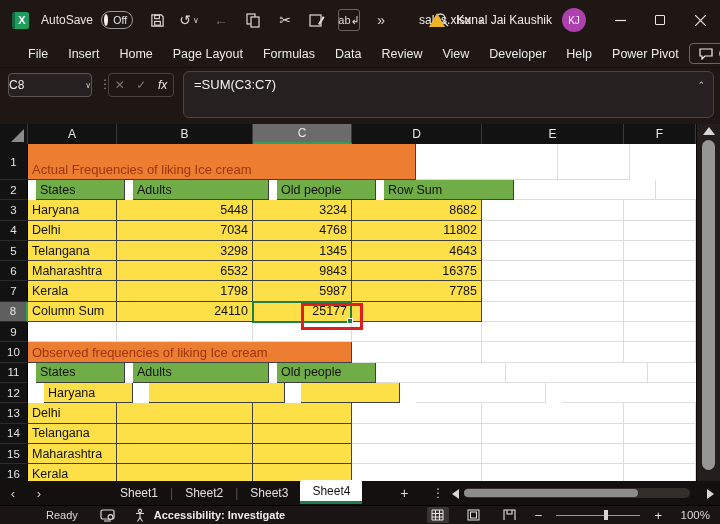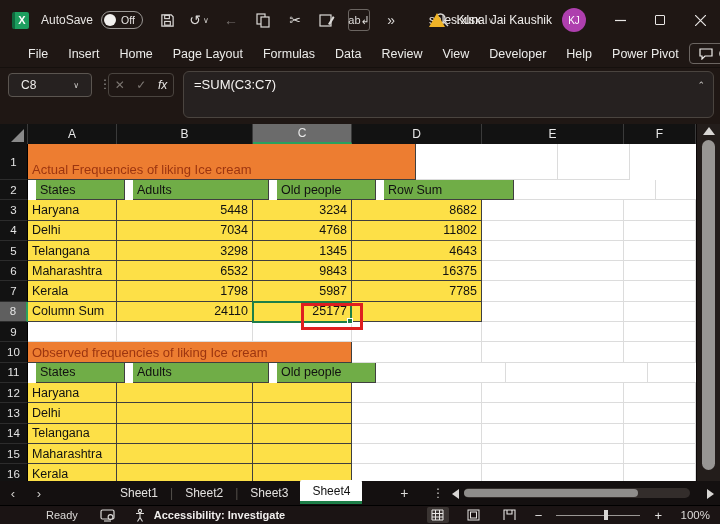--- a/index.html
+++ b/index.html
@@ -5,21 +5,21 @@
   * { margin:0; padding:0; box-sizing:border-box; }
   html,body { width:720px; height:524px; overflow:hidden; background:#000; }
   body { font-family:"Liberation Sans", sans-serif; -webkit-font-smoothing:antialiased; }
   .app { width:720px; height:524px; display:flex; flex-direction:column; background:#1f1714; }
 
   
   .titlebar { height:40px; display:flex; align-items:center; color:#e8e6e4; font-size:12px; padding:0 0 0 12px; position:relative; }
   .tb-icon { width:22px; height:22px; display:flex; align-items:center; justify-content:center; color:#dcdad8; margin:0 5px; font-size:14px; }
   .excel-logo { width:17px; height:17px; background:#1d9e5f; border-radius:2px; display:flex; align-items:center; justify-content:center; color:#fff; font-weight:bold; font-size:11px; border-left:3px solid #0f6b3f; }
   .autosave-label { margin:0 8px 0 12px; }
-  .toggle { width:42px; height:18px; border:1px solid #9a9794; border-radius:9px; display:flex; align-items:center; padding:0 5px 0 2px; gap:5px; }
+  .toggle { width:32px; height:18px; border:1px solid #9a9794; border-radius:9px; display:flex; align-items:center; padding:0 5px 0 2px; gap:5px; }
   .toggle .knob { width:12px; height:12px; border-radius:50%; background:#f2f0ee; }
   .toggle .state { font-size:10.5px; color:#e8e6e4; }
   .qat { display:flex; align-items:center; margin-left:8px; }
   .ab-box { border:1px solid #6b6561; border-radius:3px; padding:1px 3px; display:flex; align-items:center; }
   .chev-tiny { font-size:8px; margin-left:2px; color:#cfcdca; }
   .filename { margin-left:22px; display:flex; align-items:center; gap:5px; font-size:12px; color:#f0eeec; }
   .tb-search { position:absolute; left:434px; top:12px; }
   .tb-right { position:absolute; right:0; top:0; height:40px; display:flex; align-items:center; }
   .warn-tri { width:0; height:0; border-left:8px solid transparent; border-right:8px solid transparent; border-bottom:14px solid #f0b428; position:relative; margin-right:12px; }
   .user-name { font-size:12px; color:#f0eeec; margin-right:10px; }
@@ -29,21 +29,21 @@
   .dim { opacity:.45; }
 
   
   .ribbon { height:28px; display:flex; align-items:center; padding:0 8px 0 18px; color:#ececea; font-size:12.5px; border-bottom:1px solid #15100d; }
   .rtab { padding:4px 10px; white-space:nowrap; }
   .ribbon-right { margin-left:auto; display:flex; align-items:center; gap:8px; }
   .comments-btn { border:1px solid #6b6561; border-radius:4px; height:21px; display:flex; align-items:center; gap:6px; padding:0 9px; font-size:12px; color:#f0eeec; }
 
   
   .formulabar { height:56px; position:relative; }
-  .namebox { position:absolute; left:8px; top:5px; width:84px; height:24px; border:1px solid #5b5550; border-radius:4px; background:#262120; color:#f0eeec; font-size:12px; display:flex; align-items:center; padding:0 12px; }
+  .namebox { position:absolute; left:8px; top:5px; width:84px; height:24px; border:1px solid #5b5550; border-radius:4px; background:#262120; color:#f0eeec; font-size:12px; display:flex; align-items:center; padding:0 0; }
   .namebox .nb-chev { margin-left:auto; font-size:8px; color:#cfcdca; }
   .fb-dots { position:absolute; left:99px; top:9px; color:#9a9794; font-size:12px; }
   .fb-btns { position:absolute; left:108px; top:5px; width:66px; height:24px; border:1px solid #4a443f; border-radius:4px; display:flex; align-items:center; justify-content:space-around; font-size:12px; }
   .fb-x, .fb-check { color:#7d7772; }
   .fb-fx { color:#e8e6e4; font-style:italic; font-size:12px; }
   .formula-input { position:absolute; left:183px; top:3px; width:531px; height:47px; background:#262120; border:1px solid #4a443f; border-radius:6px; color:#f5f3f1; font-size:13px; padding:5px 20px 0 10px; }
   .fb-collapse { position:absolute; right:8px; top:8px; color:#cfcdca; font-size:9px; }
 
   
   .grid-area { height:357px; position:relative; background:#fff; overflow:hidden; }
@@ -304,21 +304,21 @@
         </div>
         <div class="g-row" style="height: 20.3px;">
           <div class="row-h">11</div>
           <div class="cell hdr" style="width: 89px;">States</div>
           <div class="cell hdr" style="width: 136px;">Adults</div>
           <div class="cell hdr" style="width: 99px;">Old people</div>
           <div class="cell plain" style="width: 130px;"></div>
           <div class="cell plain" style="width: 142px;"></div>
           <div class="cell plain" style="width: 72px;"></div>
         </div>
-        <div class="g-row" style="height: 20.3px;">
+        <div class="g-row" style="height: 20.3px; gap: 16px;">
           <div class="row-h">12</div>
           <div class="cell data" style="width: 89px;">Haryana</div>
           <div class="cell data" style="width: 136px;"></div>
           <div class="cell data" style="width: 99px;"></div>
           <div class="cell plain" style="width: 130px;"></div>
           <div class="cell plain" style="width: 142px;"></div>
           <div class="cell plain" style="width: 72px;"></div>
         </div>
         <div class="g-row" style="height: 20.3px;">
           <div class="row-h">13</div>

